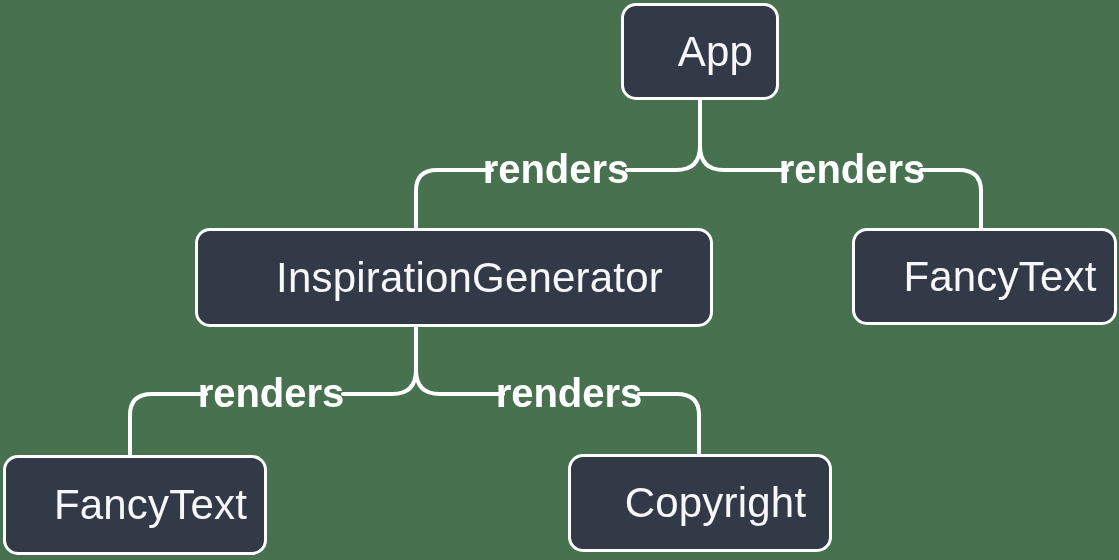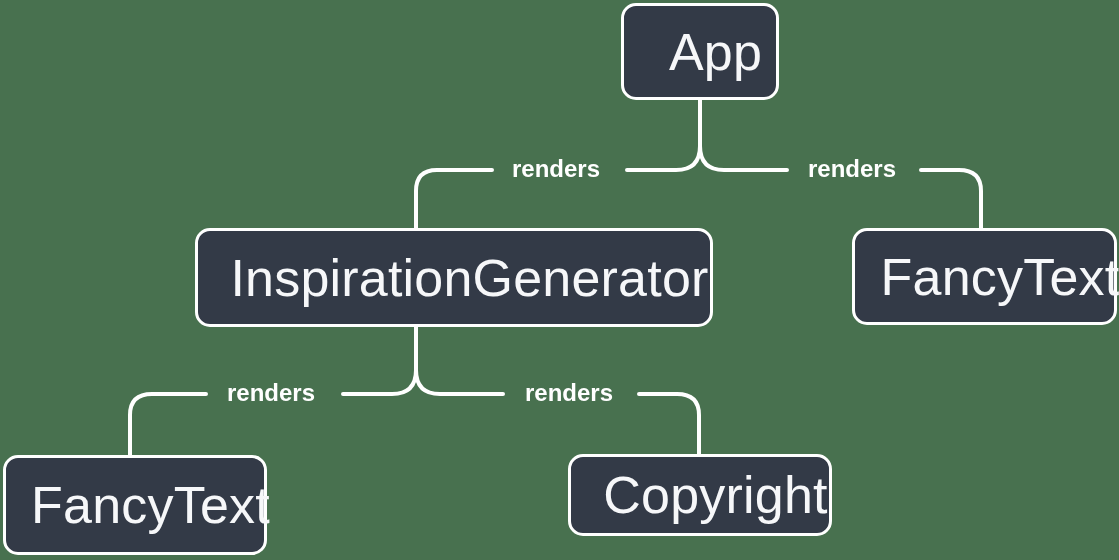--- a/index.html
+++ b/index.html
@@ -37,36 +37,36 @@
   }
   .node{
     position:absolute;
     display:flex;
     align-items:center;
     justify-content:center;
     background:var(--node-fill);
     border:3.5px solid var(--node-border);
     border-radius:15px;
     color:var(--node-text);
-    font-size:52px;
+    font-size:42px;
     font-weight:500;
     letter-spacing:0.2px;
     white-space:nowrap;
     padding-left:31px;
   }
   .node-app          {left:621px; top:3px;   width:158px; height:97px;}
   .node-ig           {left:195px; top:228px; width:518px; height:99px;}
   .node-ft-top       {left:852px; top:228px; width:265px; height:97px;}
   .node-ft-bottom    {left:3px;   top:455px; width:264px; height:100px;}
-  .node-copyright    {left:568px; top:454px; width:264px; height:82px;}
+  .node-copyright    {left:568px; top:454px; width:264px; height:98px;}
   .edge-label{
     position:absolute;
     transform:translate(-50%,-50%);
     color:var(--edge-text);
-    font-size:24px;
+    font-size:40px;
     font-weight:700;
     white-space:nowrap;
   }
   .edge-label-1{left:556px; top:169px;}
   .edge-label-2{left:852px; top:169px;}
   .edge-label-3{left:271px; top:393px;}
   .edge-label-4{left:569px; top:393px;}
 </style>
 </head>
 <body>

